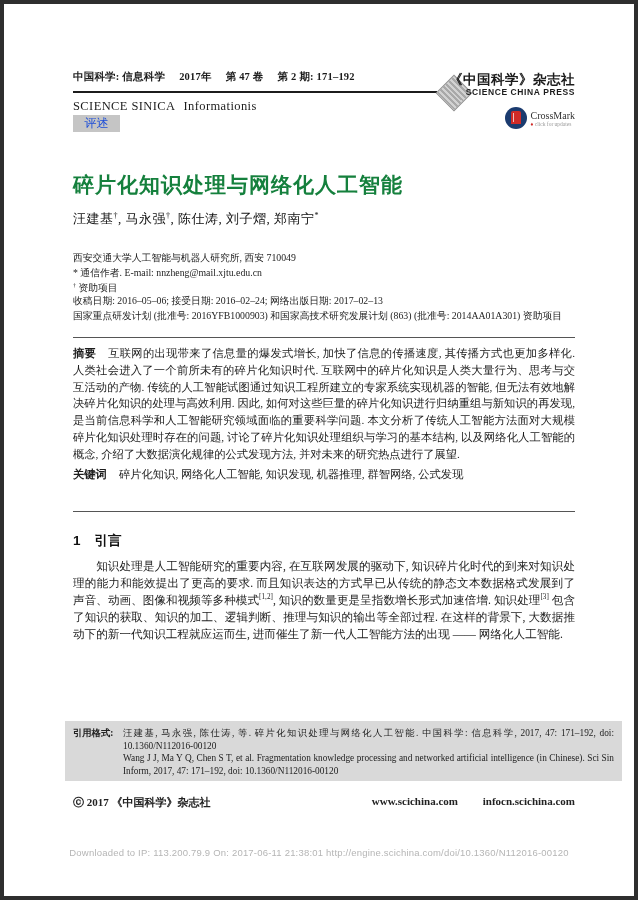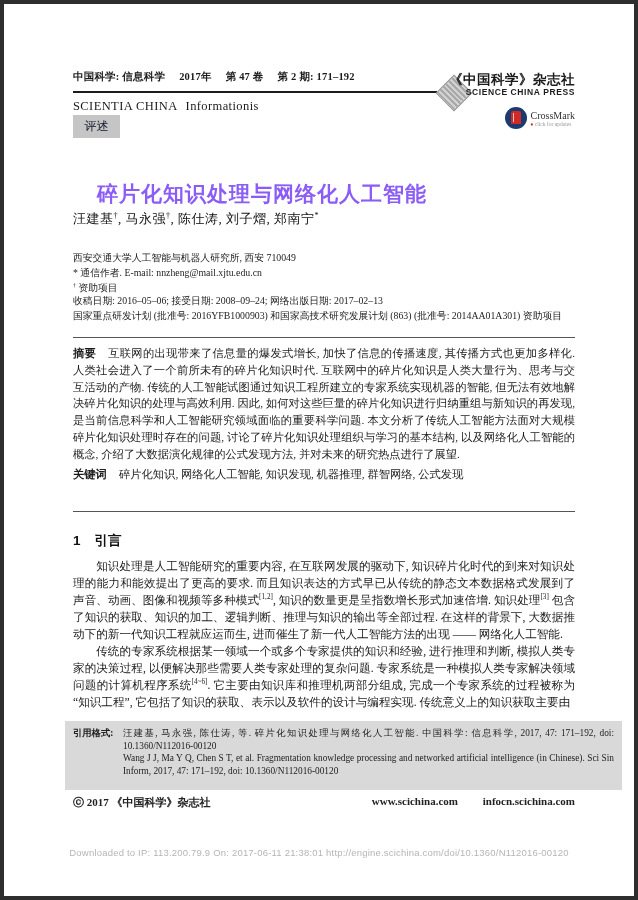--- a/index.html
+++ b/index.html
@@ -10,42 +10,42 @@
   }
   .frame{position:absolute;inset:0;border:4px solid #2e2e2e;pointer-events:none;z-index:50;}
   .abs{position:absolute;}
 
   
   .hdr-meta{left:73px;top:70px;font-size:10.5px;font-weight:bold;letter-spacing:.2px;}
   .hdr-meta .gap{display:inline-block;width:14px;}
   .hdr-rule{left:73px;top:91px;width:364px;height:2px;background:#1c1c1c;}
   .hdr-en{left:73px;top:99px;font-size:12.5px;letter-spacing:.4px;}
   .hdr-en .gap{display:inline-block;width:8px;}
-  .badge{left:73px;top:115px;width:47px;height:23px;background:#c5c5c5;
+  .badge{left:73px;top:115px;width:47px;height:17px;background:#c5c5c5;
          font-size:12px;display:flex;align-items:center;justify-content:center;
-         font-family:"Liberation Sans",sans-serif;color:#0f172a;}
+         font-family:"Liberation Sans",sans-serif;color:#1d4ed8;}
   .press{right:63px;top:73px;text-align:right;font-family:"Liberation Sans",sans-serif;line-height:1.1;}
   .press-cn{font-size:13.5px;font-weight:bold;letter-spacing:.5px;}
   .press-en{font-size:8.5px;font-weight:bold;letter-spacing:.6px;}
   .diamond{left:441px;top:80px;width:24px;height:24px;transform:rotate(45deg);
            background:repeating-linear-gradient(0deg,#a9a9a9 0 2px,#d2d2d2 2px 4px);
            border:1px solid #8f8f8f;}
   .crossmark{right:63px;top:107px;display:flex;align-items:flex-start;gap:4px;cursor:pointer;}
   .cm-circle{width:22px;height:22px;border-radius:50%;background:#1b3b6f;position:relative;}
   .cm-book{position:absolute;left:6px;top:4px;width:10px;height:13px;background:#cf2a27;
            border-radius:2px 2px 0 0;}
   .cm-book:after{content:"";position:absolute;left:2px;top:2px;width:6px;height:9px;
            border-left:1px solid #fff;opacity:.7;}
   .cm-text{font-size:10px;color:#333;font-family:"Liberation Serif",serif;line-height:1.1;padding-top:3px;}
   .cm-sub{font-size:5.5px;color:#cf2a27;}
   .cm-sub .sub-gray{color:#9a9a9a;}
 
   
-  .title{left:73px;top:166px;font-family:"Liberation Sans","DejaVu Sans",sans-serif;
-         font-size:21px;font-weight:600;letter-spacing:1px;color:#8b5cf6;margin-left:24px;}
+  .title{left:73px;top:157px;font-family:"Liberation Sans","DejaVu Sans",sans-serif;
+         font-size:21px;font-weight:600;letter-spacing:1px;color:#15803d;}
   .authors{left:73px;top:210px;font-size:13px;letter-spacing:.5px;color:#111;}
   sup{font-size:.62em;vertical-align:super;line-height:0;}
   .affil{left:73px;top:243px;font-size:9.8px;line-height:14.8px;color:#222;margin-top:8px;}
   .affil a,.email{color:#222;text-decoration:none;}
   .dates{left:73px;top:294px;font-size:9.8px;line-height:14.8px;color:#222;width:502px;}
 
   
   .rule1{left:73px;top:337px;width:502px;height:1px;background:#555;}
   .abstract-wrap{left:73px;top:345px;width:502px;height:162px;overflow:hidden;
                  font-size:11.3px;line-height:16.8px;text-align:justify;color:#1c1c1c;}
@@ -57,21 +57,21 @@
 
   
   .sec-head{left:73px;top:532px;font-size:13.5px;font-weight:bold;
             font-family:"Liberation Sans",sans-serif;color:#111;}
   .sec-head .num{margin-right:14px;}
   .bodytext{left:73px;top:558px;width:502px;height:162px;overflow:hidden;
             font-size:11.6px;line-height:17px;text-align:justify;color:#1c1c1c;}
   .bodytext p{margin:0;text-indent:2em;}
 
   
-  .citebox{left:65px;top:721px;width:557px;background:#d9d9d9;padding:6px 8px 13px 8px;
+  .citebox{left:65px;top:721px;width:557px;background:#d9d9d9;padding:6px 8px 4px 8px;
            box-sizing:border-box;font-size:9.3px;line-height:12.6px;color:#222;}
   .citerow{display:flex;}
   .citelabel{flex:0 0 50px;font-weight:bold;}
   .citebody{flex:1;text-align:justify;}
 
   
   .footer{left:73px;top:795px;width:502px;display:flex;justify-content:space-between;
           font-size:11px;font-weight:bold;color:#222;}
   .footer .urls span{margin-left:22px;cursor:pointer;}
   .watermark{left:0;top:847px;width:638px;text-align:center;
@@ -81,21 +81,21 @@
 </head>
 <body>
 
 <div class="frame"></div>
 
 <div class="abs hdr-meta">
   <span>中国科学: 信息科学</span><span class="gap"></span><span>2017年</span><span class="gap"></span><span>第 47 卷</span><span class="gap"></span><span>第 2 期: 171–192</span>
 </div>
 <div class="abs hdr-rule"></div>
 <div class="abs hdr-en">
-  <span>SCIENTIA CHINA</span><span class="gap"></span><span>Informationis</span>
+  <span>SCIENCE SINICA</span><span class="gap"></span><span>Informationis</span>
 </div>
 <div class="abs badge">
   <span>评述</span>
 </div>
 
 <div class="abs diamond"></div>
 <div class="abs press">
   <div class="press-cn">《中国科学》杂志社</div>
   <div class="press-en">SCIENCE CHINA PRESS</div>
 </div>
@@ -119,37 +119,36 @@
   <div>西安交通大学人工智能与机器人研究所, 西安 710049</div>
   <div>
     <span>*</span><span> 通信作者. E-mail: </span><span class="email">nnzheng@mail.xjtu.edu.cn</span>
   </div>
   <div>
     <sup>†</sup><span> 资助项目</span>
   </div>
 </div>
 
 <div class="abs dates">
-  <div>收稿日期: 2016–05–06;  接受日期: 2008–09–24;  网络出版日期: 2017–02–13</div>
+  <div>收稿日期: 2016–05–06;  接受日期: 2016–02–24;  网络出版日期: 2017–02–13</div>
   <div>国家重点研发计划 (批准号: 2016YFB1000903) 和国家高技术研究发展计划 (863) (批准号: 2014AA01A301) 资助项目</div>
 </div>
 
 <div class="abs rule1"></div>
 <div class="abs abstract-wrap">
   <div><span class="ab-label">摘要</span><span>互联网的出现带来了信息量的爆发式增长, 加快了信息的传播速度, 其传播方式也更加多样化. 人类社会进入了一个前所未有的碎片化知识时代. 互联网中的碎片化知识是人类大量行为、思考与交互活动的产物. 传统的人工智能试图通过知识工程所建立的专家系统实现机器的智能, 但无法有效地解决碎片化知识的处理与高效利用. 因此, 如何对这些巨量的碎片化知识进行归纳重组与新知识的再发现, 是当前信息科学和人工智能研究领域面临的重要科学问题. 本文分析了传统人工智能方法面对大规模碎片化知识处理时存在的问题, 讨论了碎片化知识处理组织与学习的基本结构, 以及网络化人工智能的概念, 介绍了大数据演化规律的公式发现方法, 并对未来的研究热点进行了展望.</span></div>
   <div class="keywords"><span class="kw-label">关键词</span><span>碎片化知识, 网络化人工智能, 知识发现, 机器推理, 群智网络, 公式发现</span></div>
 </div>
 <div class="abs rule2"></div>
 
 <div class="abs sec-head">
   <span class="num">1</span><span>引言</span>
 </div>
 <div class="abs bodytext">
   <p><span>知识处理是人工智能研究的重要内容, 在互联网发展的驱动下, 知识碎片化时代的到来对知识处理的能力和能效提出了更高的要求. 而且知识表达的方式早已从传统的静态文本数据格式发展到了声音、动画、图像和视频等多种模式</span><sup>[1,2]</sup><span>, 知识的数量更是呈指数增长形式加速倍增. 知识处理</span><sup>[3]</sup><span> 包含了知识的获取、知识的加工、逻辑判断、推理与知识的输出等全部过程. 在这样的背景下, 大数据推动下的新一代知识工程就应运而生, 进而催生了新一代人工智能方法的出现 —— 网络化人工智能.</span></p>
-  <p><span>传统的专家系统根据某一领域一个或多个专家提供的知识和经验, 进行推理和判断, 模拟人类专家的决策过程, 以便解决那些需要人类专家处理的复杂问题. 专家系统是一种模拟人类专家解决领域问题的计算机程序系统</span><sup>[4~6]</sup><span>. 它主要由知识库和推理机两部分组成, 完成一个专家系统的过程被称为 “知识工程”, 它包括了知识的获取、表示以及软件的设计与编程实现. 传统意义上的知识获取主要由</span></p>
 </div>
 
 <div class="abs citebox">
   <div class="citerow">
     <span class="citelabel">引用格式:</span>
     <div class="citebody">
       <div>汪建基, 马永强, 陈仕涛, 等. 碎片化知识处理与网络化人工智能. 中国科学: 信息科学, 2017, 47: 171–192, doi: 10.1360/N112016-00120</div>
       <div>Wang J J, Ma Y Q, Chen S T, et al. Fragmentation knowledge processing and networked artificial intelligence (in Chinese). Sci Sin Inform, 2017, 47: 171–192, doi: 10.1360/N112016-00120</div>
     </div>
   </div>

